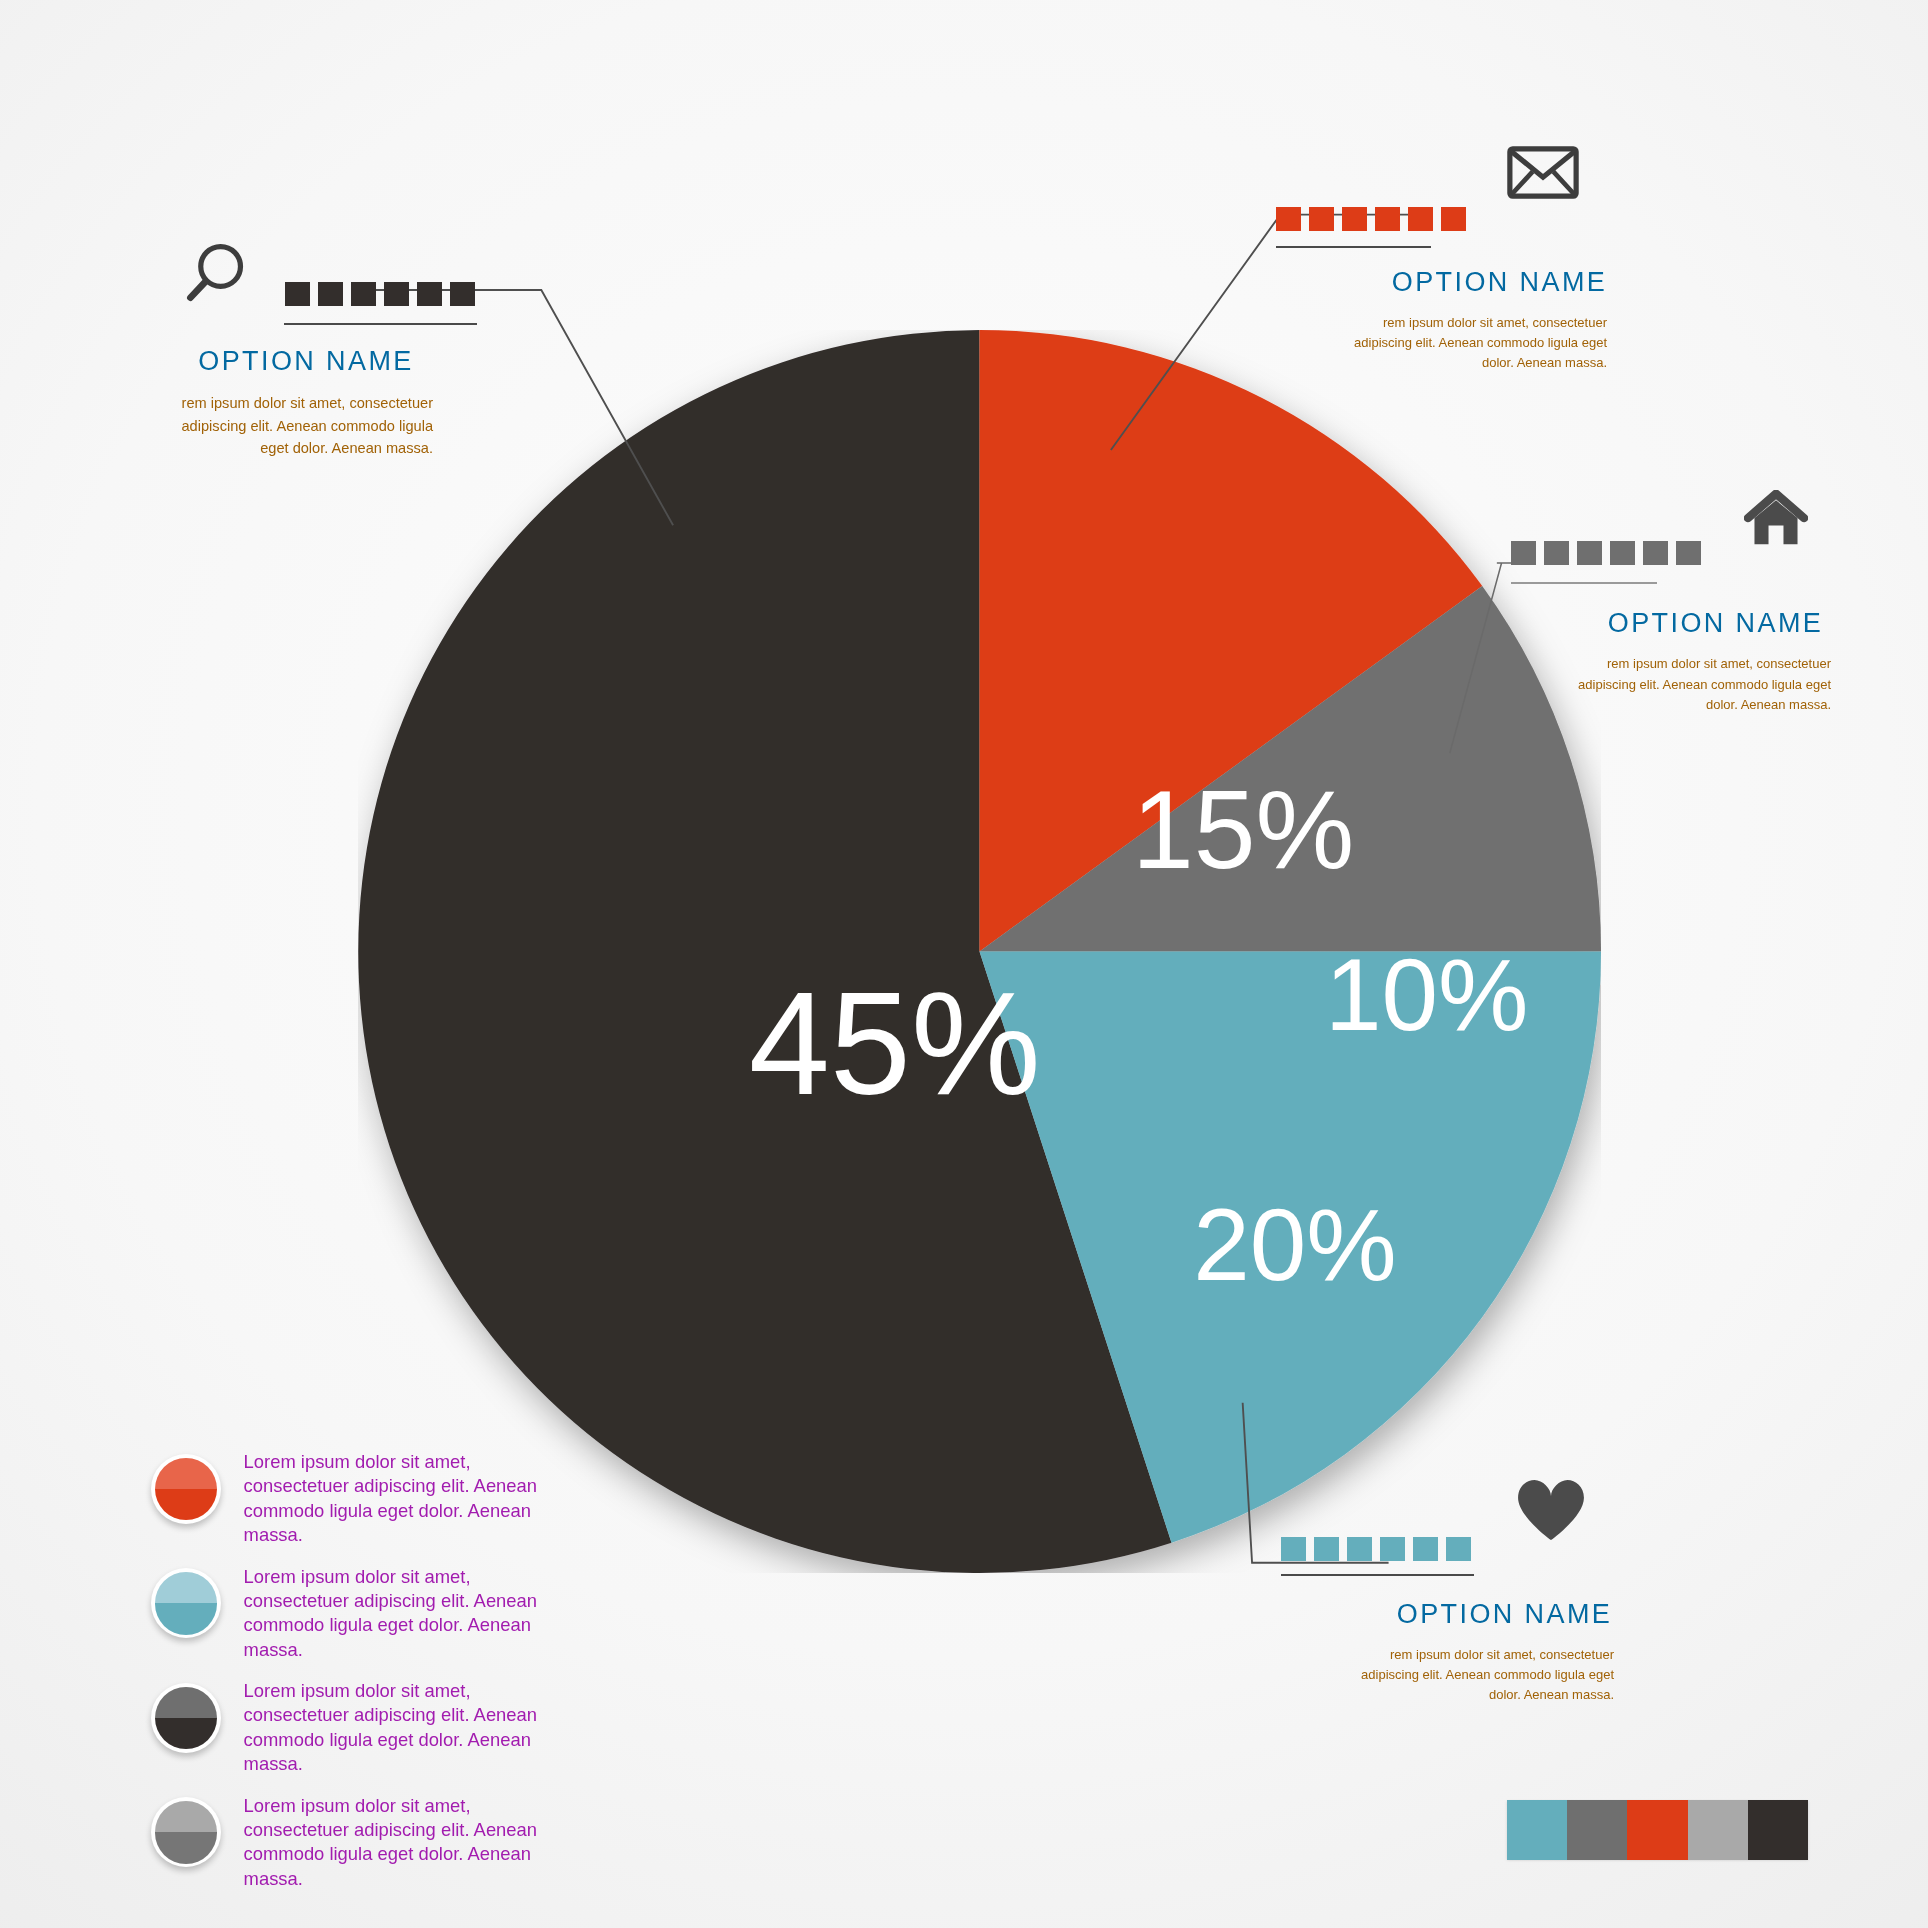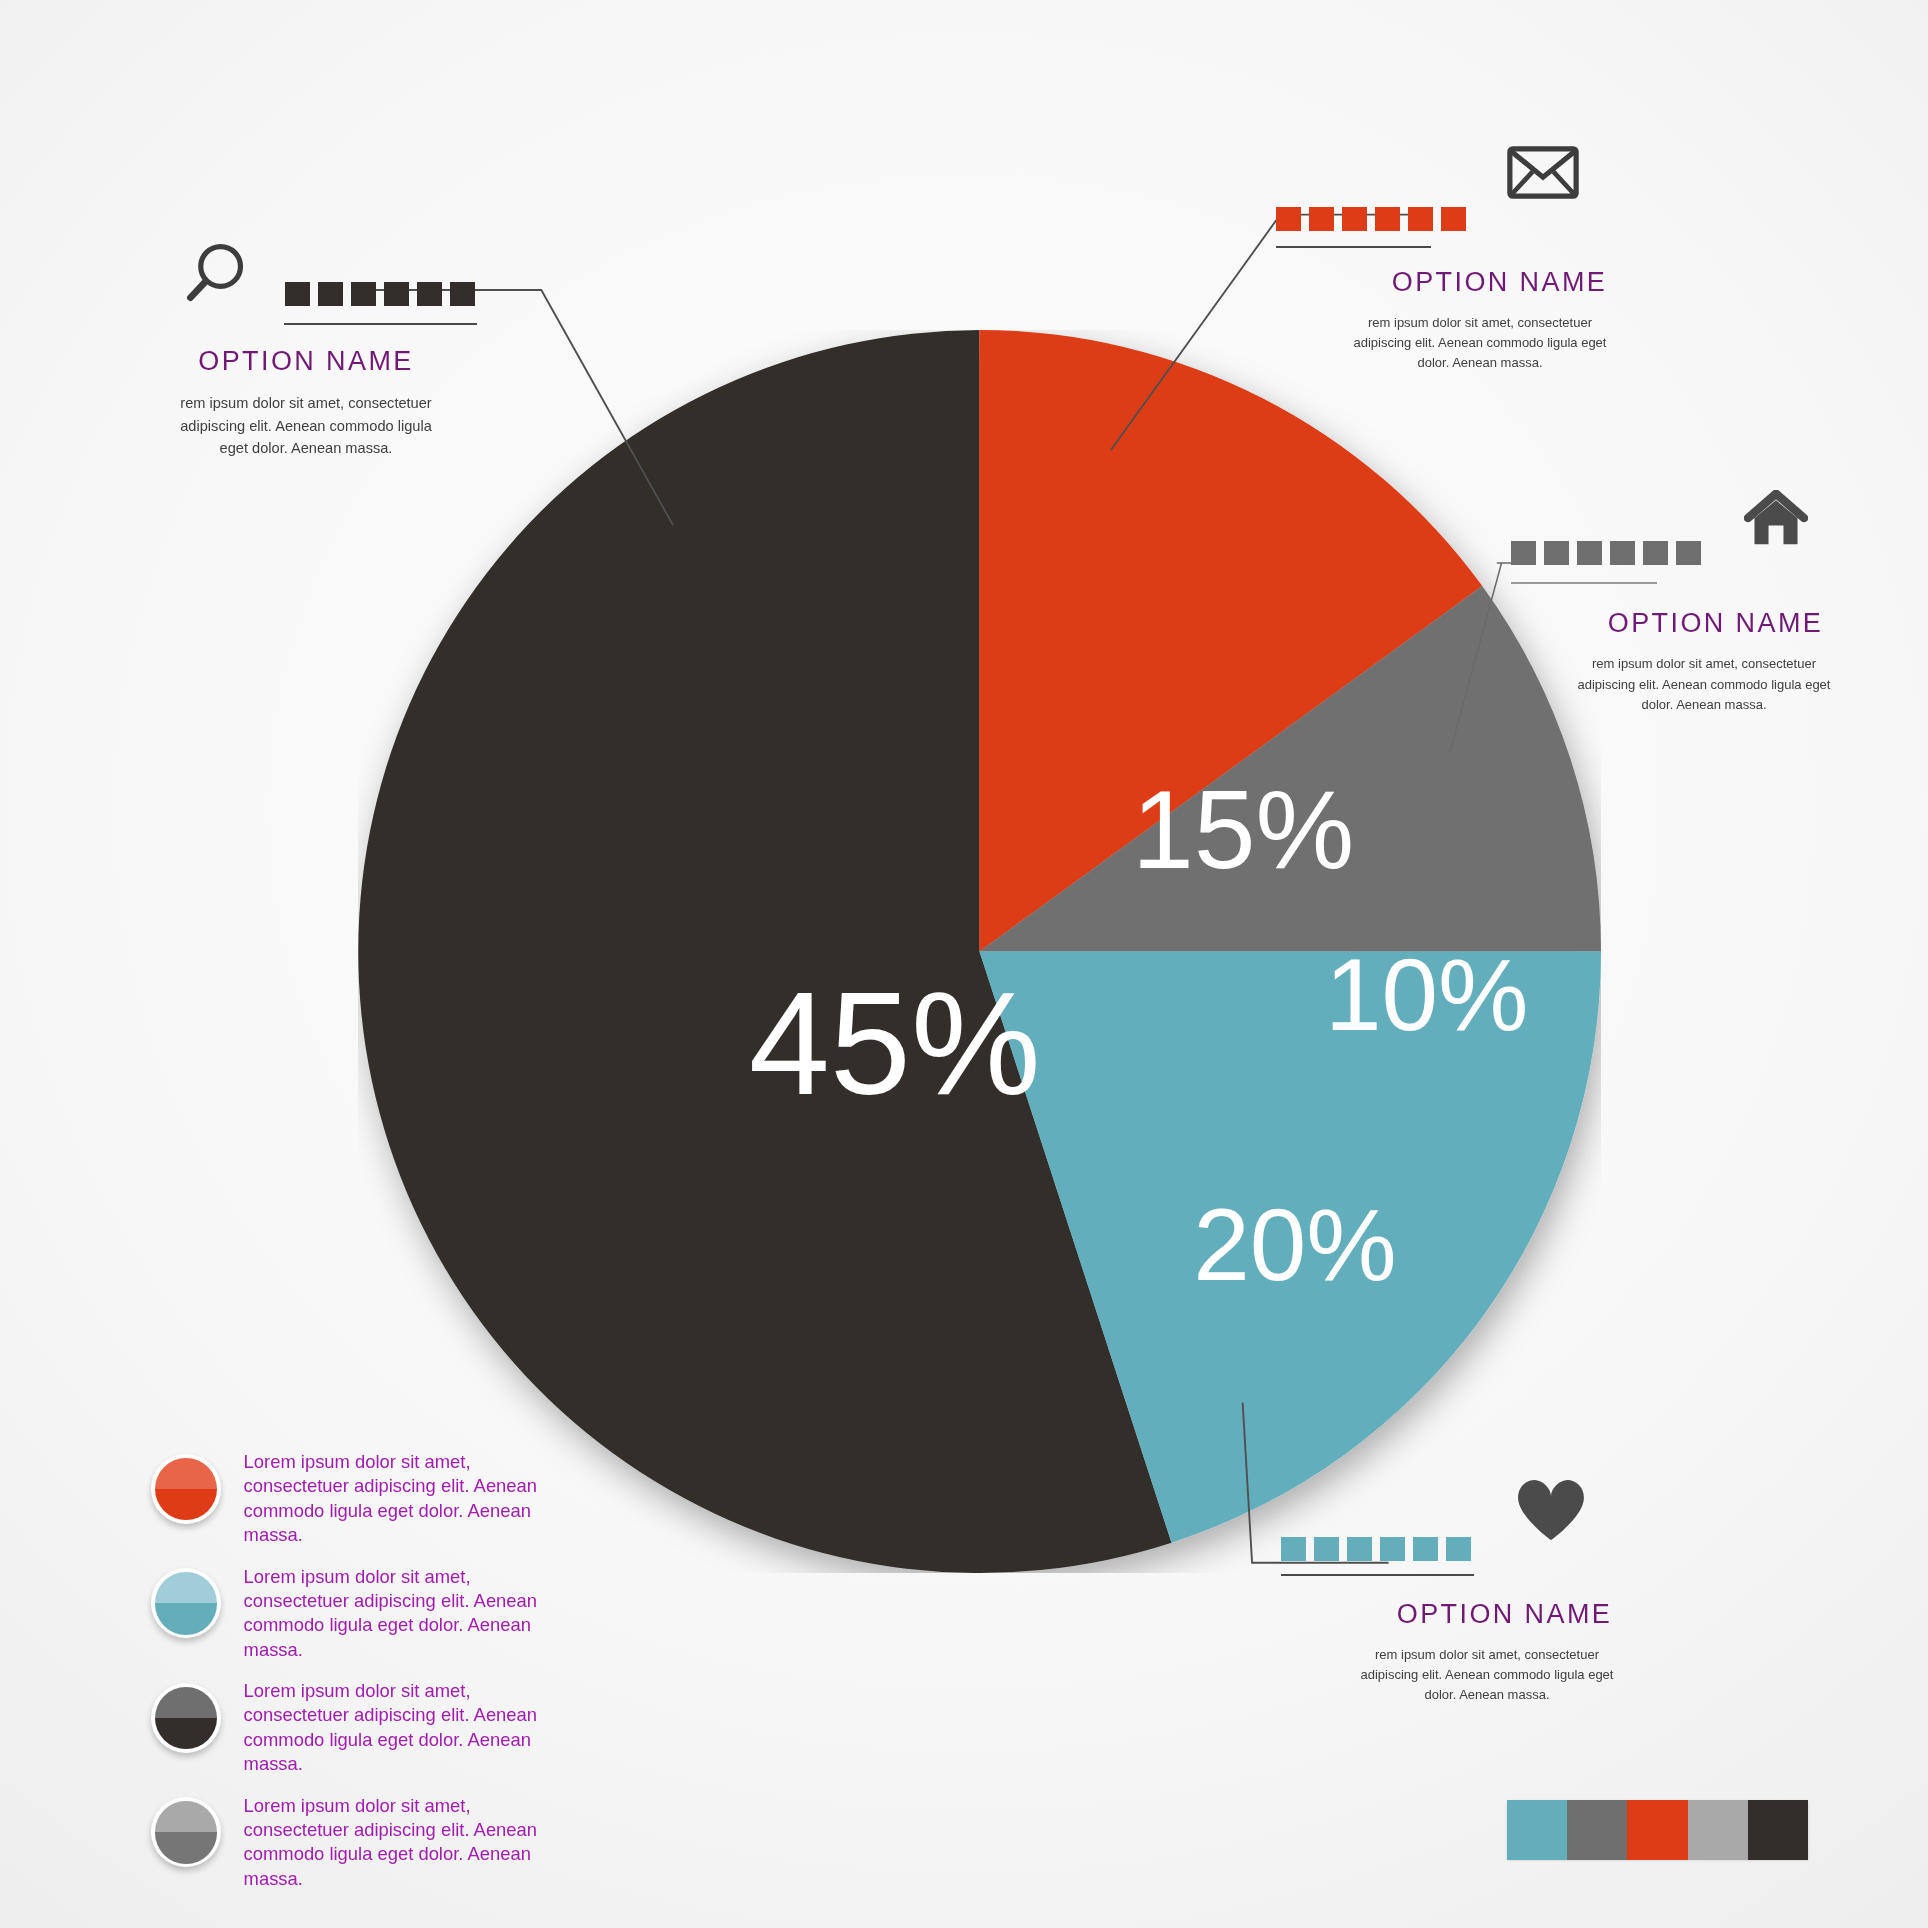--- a/index.html
+++ b/index.html
@@ -15,26 +15,26 @@
   
   .pie-wrap { position: absolute; left: 358px; top: 330px; width: 1243px; height: 1243px; }
   .pie-svg  { position: absolute; left: 0; top: 0; width: 1243px; height: 1243px; }
 
   
   .callout { position: absolute; }
   .opt-icon { display:block; }
   .dots { display: flex; gap: 8.5px; }
   .dots i { display: block; width: 24.5px; height: 24.5px; }
   .opt-title {
-    font-size: 27px; letter-spacing: 2.4px; color: #701a75;
+    font-size: 27px; letter-spacing: 2.4px; color: #0369a1;
     font-weight: 400; white-space: nowrap;
   }
   .opt-body {
-    font-size: 14.6px; line-height: 1.55; color: #404040;
-    text-align: center; width: 254px;
+    font-size: 14.6px; line-height: 1.55; color: #a16207;
+    text-align: right; width: 254px;
   }
   .rule { height: 1.9px; background: #4a4a4a; }
   .rule.grey { background: #9a9a9a; }
 
   .leader { position: absolute; overflow: visible; }
   .leader path { fill: none; stroke: #4f4f4f; stroke-width: 2; }
   .leader path.thin { stroke: #6a6a6a; stroke-width: 1.6; }
 
   
   .legend { position: absolute; left: 151px; top: 1450px; width: 452px; }

